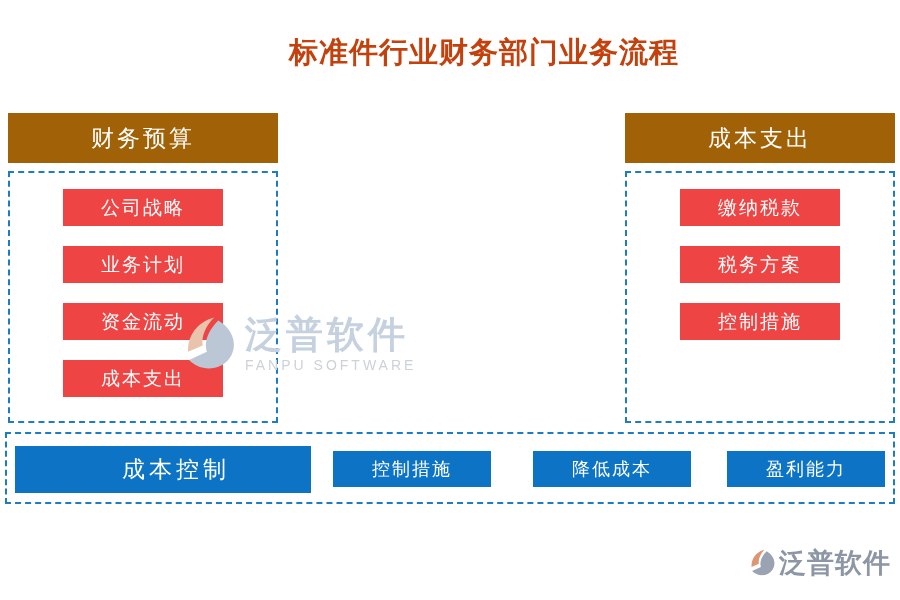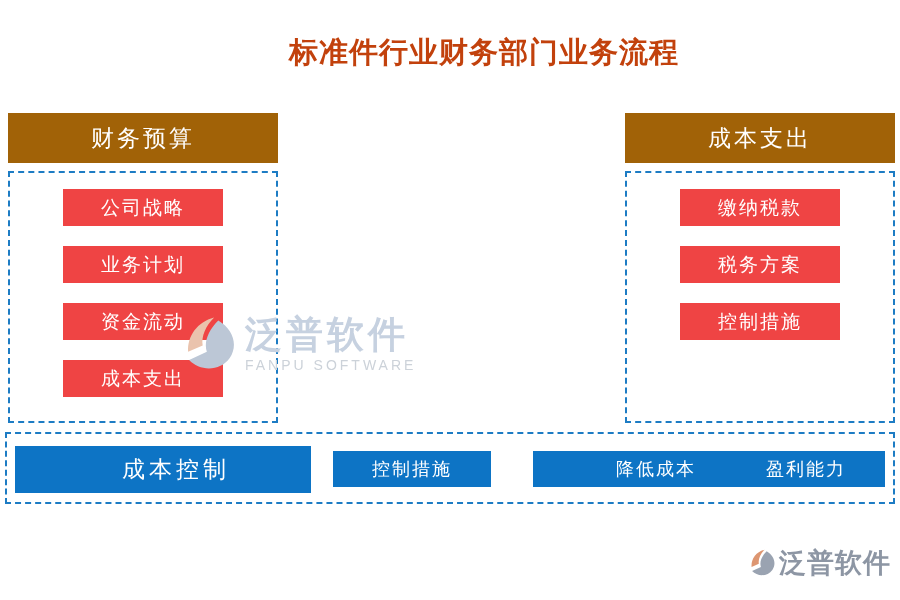--- a/index.html
+++ b/index.html
@@ -37,21 +37,21 @@
   .main-node {
     position:absolute; left:8px; top:12px; width:270px; height:47px;
     background:#0d74c5; color:#ffffff; display:flex; align-items:center;
     justify-content:center; font-size:23px; letter-spacing:4px;padding-left:26px;
   }
   .small-node {
     position:absolute; top:17px; width:158px; height:36px;
     background:#0d74c5; color:#ffffff; display:flex; align-items:center;
     justify-content:center; font-size:18px; letter-spacing:2px;
   }
-  .small-node.n1 { left:326px;text-align:center; } .small-node.n2 { left:526px;padding-left:44px; } .small-node.n3 { left:720px; }
+  .small-node.n1 { left:326px;text-align:center; } .small-node.n2 { left:526px; } .small-node.n3 { left:720px; }
 
   
   .wm-center {
     position:absolute; left:185px; top:316px; display:flex;
     align-items:flex-start; gap:8px; pointer-events:none; z-index:0;
   }
   .wm-center .wm-text-block { display:flex; flex-direction:column; }
   .wm-center .wm-brand {
     font-size:37px; font-weight:bold; color:#c6d1e0;
     letter-spacing:4px; line-height:1.05;

